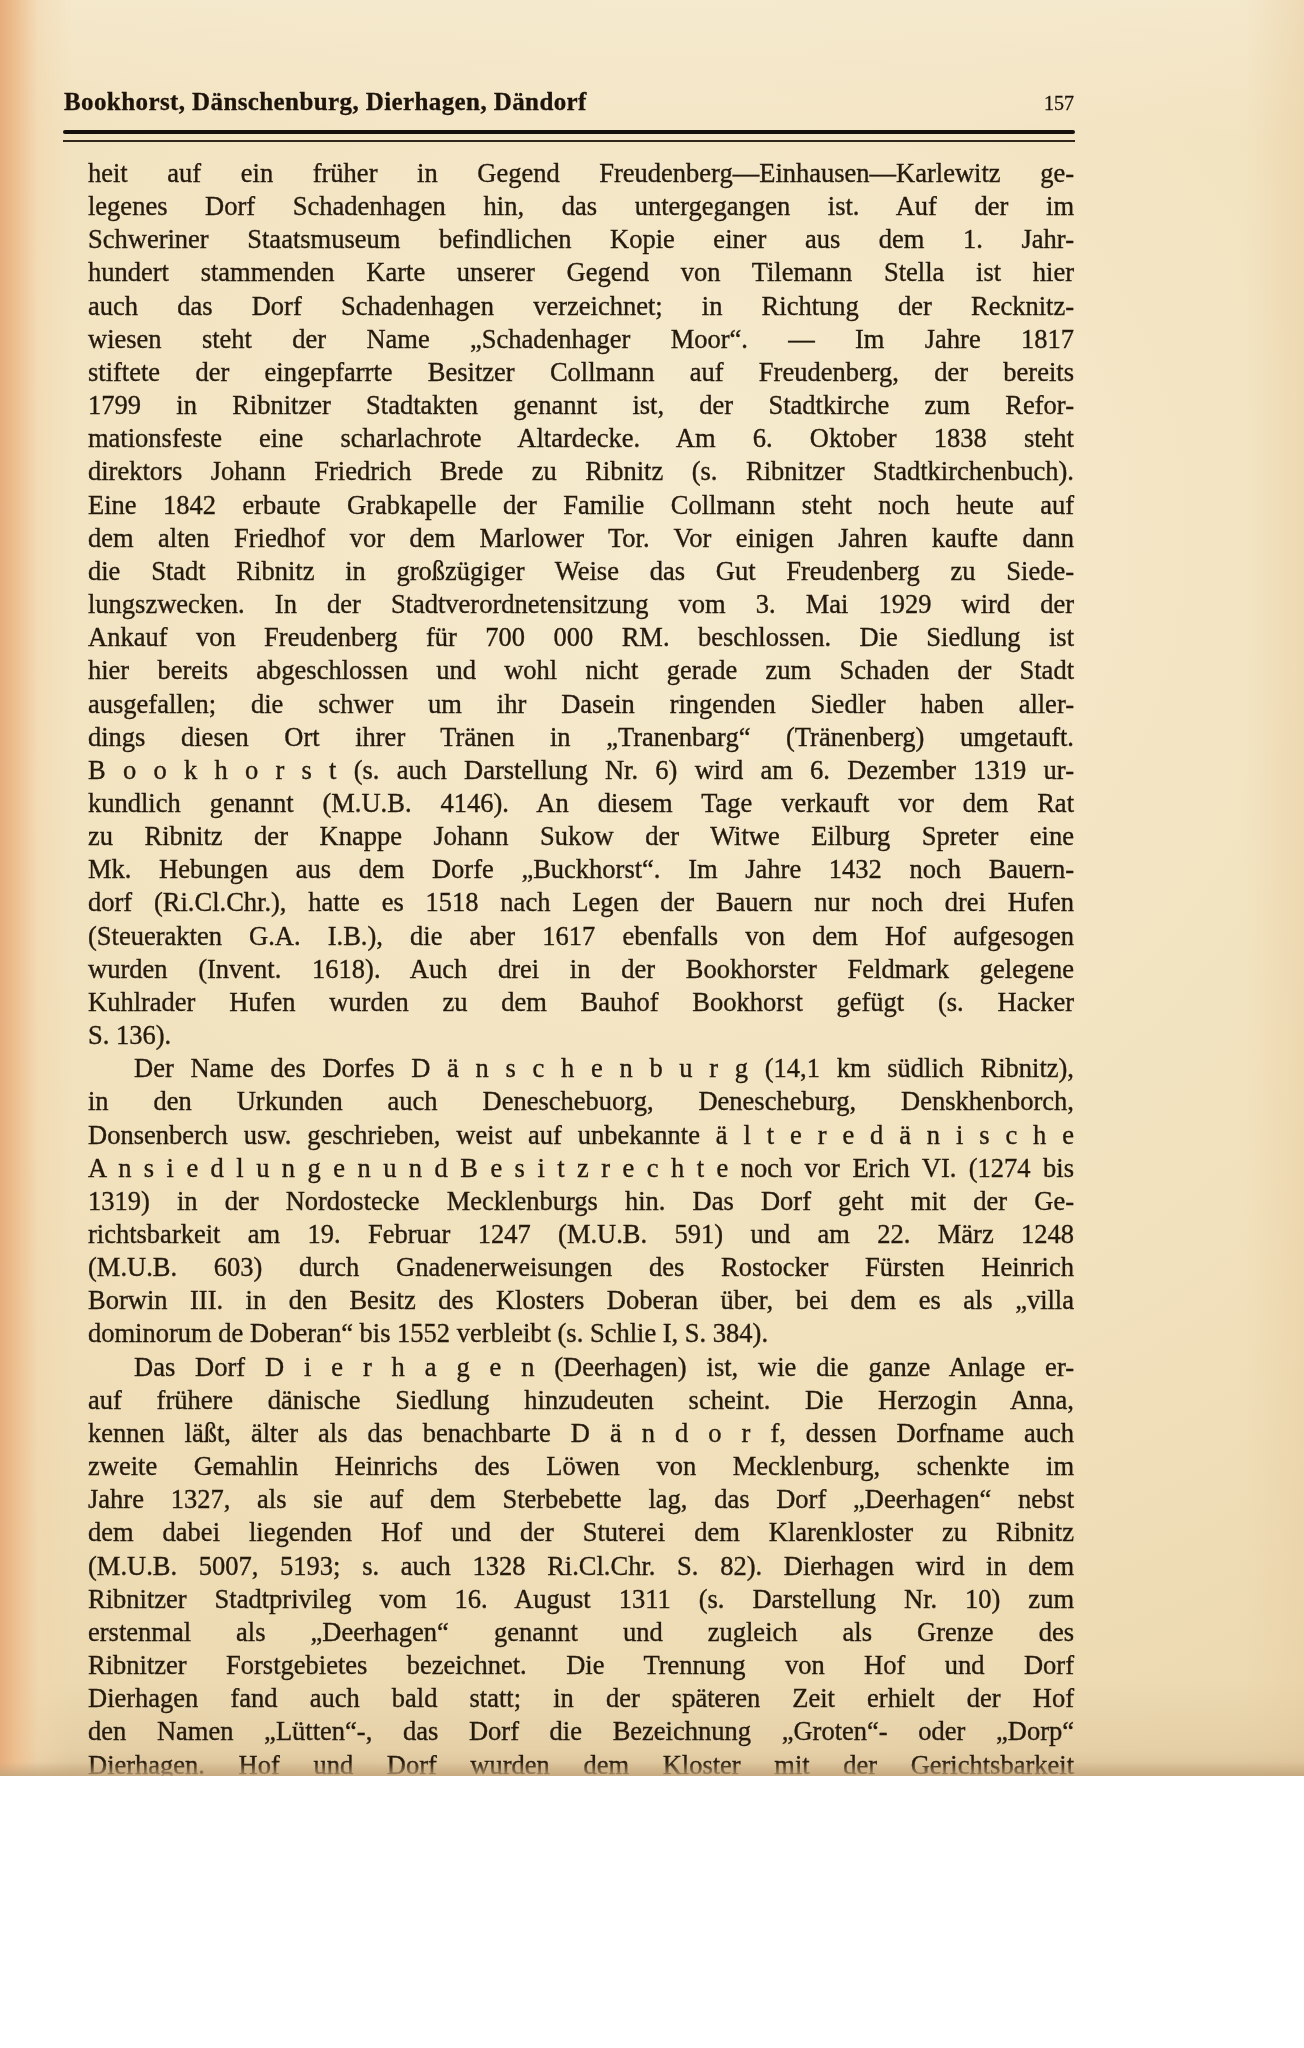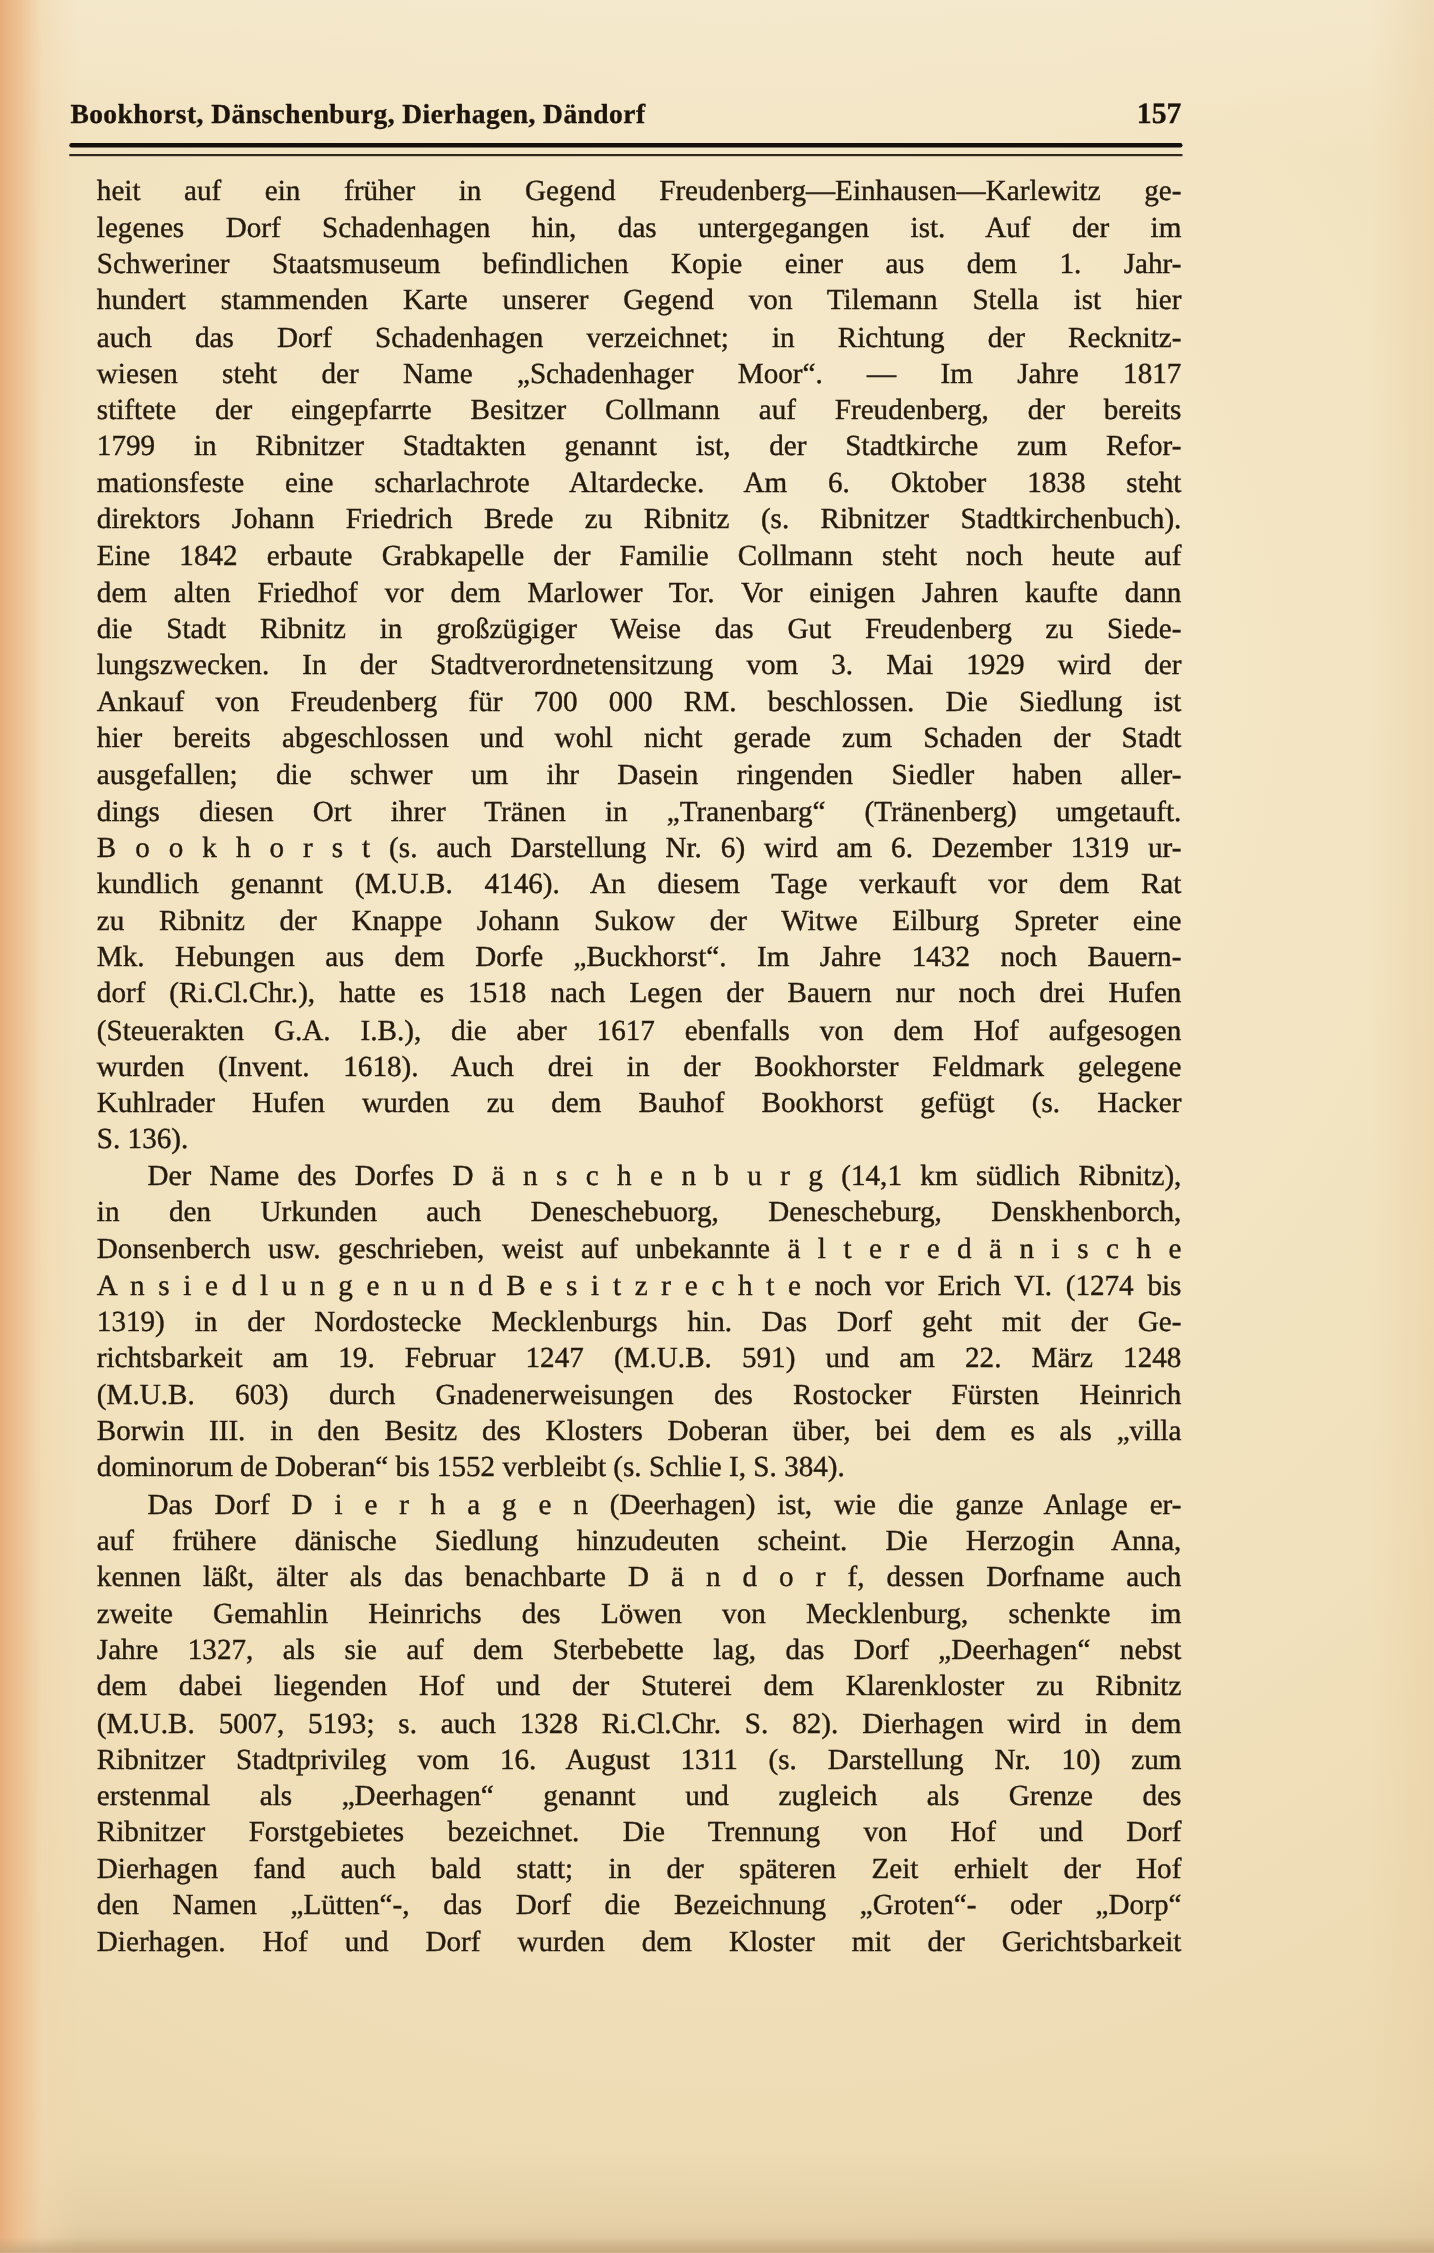--- a/index.html
+++ b/index.html
@@ -1,20 +1,20 @@
 <!DOCTYPE html>
 <html lang="de"><head>
 <meta charset="utf-8">
 <style>
   html, body { margin: 0; padding: 0; }
   body { background: #c9b astuff; }
   .page {
     position: relative;
     width: 1304px;
-    height: 2048px;
+    height: 1776px;
     overflow: hidden;
     font-family: "Liberation Serif", "DejaVu Serif", serif;
     background-color: #f1e1bc;
     background-image:
       linear-gradient(90deg, #e7ad7c 0px, #edc091 16px, rgba(242,213,173,0.55) 38px, rgba(242,213,173,0) 72px),
       linear-gradient(0deg, rgba(210,182,140,0.75) 0px, rgba(216,190,148,0.35) 26px, rgba(216,190,148,0) 95px),
       linear-gradient(270deg, rgba(233,207,164,0.55) 0px, rgba(233,207,164,0) 60px),
       linear-gradient(180deg, rgba(246,236,212,0.6) 0px, rgba(246,236,212,0) 140px),
       radial-gradient(ellipse 130% 95% at 52% 30%, #f6ebcf 0%, #f1e1bc 52%, #ead6ac 86%, #e3cba1 100%);
   }
@@ -28,22 +28,22 @@
     align-items: baseline;
     color: #1c130b;
   }
   .running-header .title {
     font-size: 25px;
     font-weight: bold;
     letter-spacing: 0.4px;
     -webkit-text-stroke: 0.3px #1c130b;
   }
   .running-header .pagenum {
-    font-size: 27px;
-    font-weight: bold;
+    font-size: 20px;
+    font-weight: normal;
     -webkit-text-stroke: 0.3px #1c130b;
   }
   .rule-thick {
     position: absolute;
     left: 63px;
     top: 130px;
     width: 1012px;
     height: 4px;
     background: #15100c;
     border-radius: 2px;

